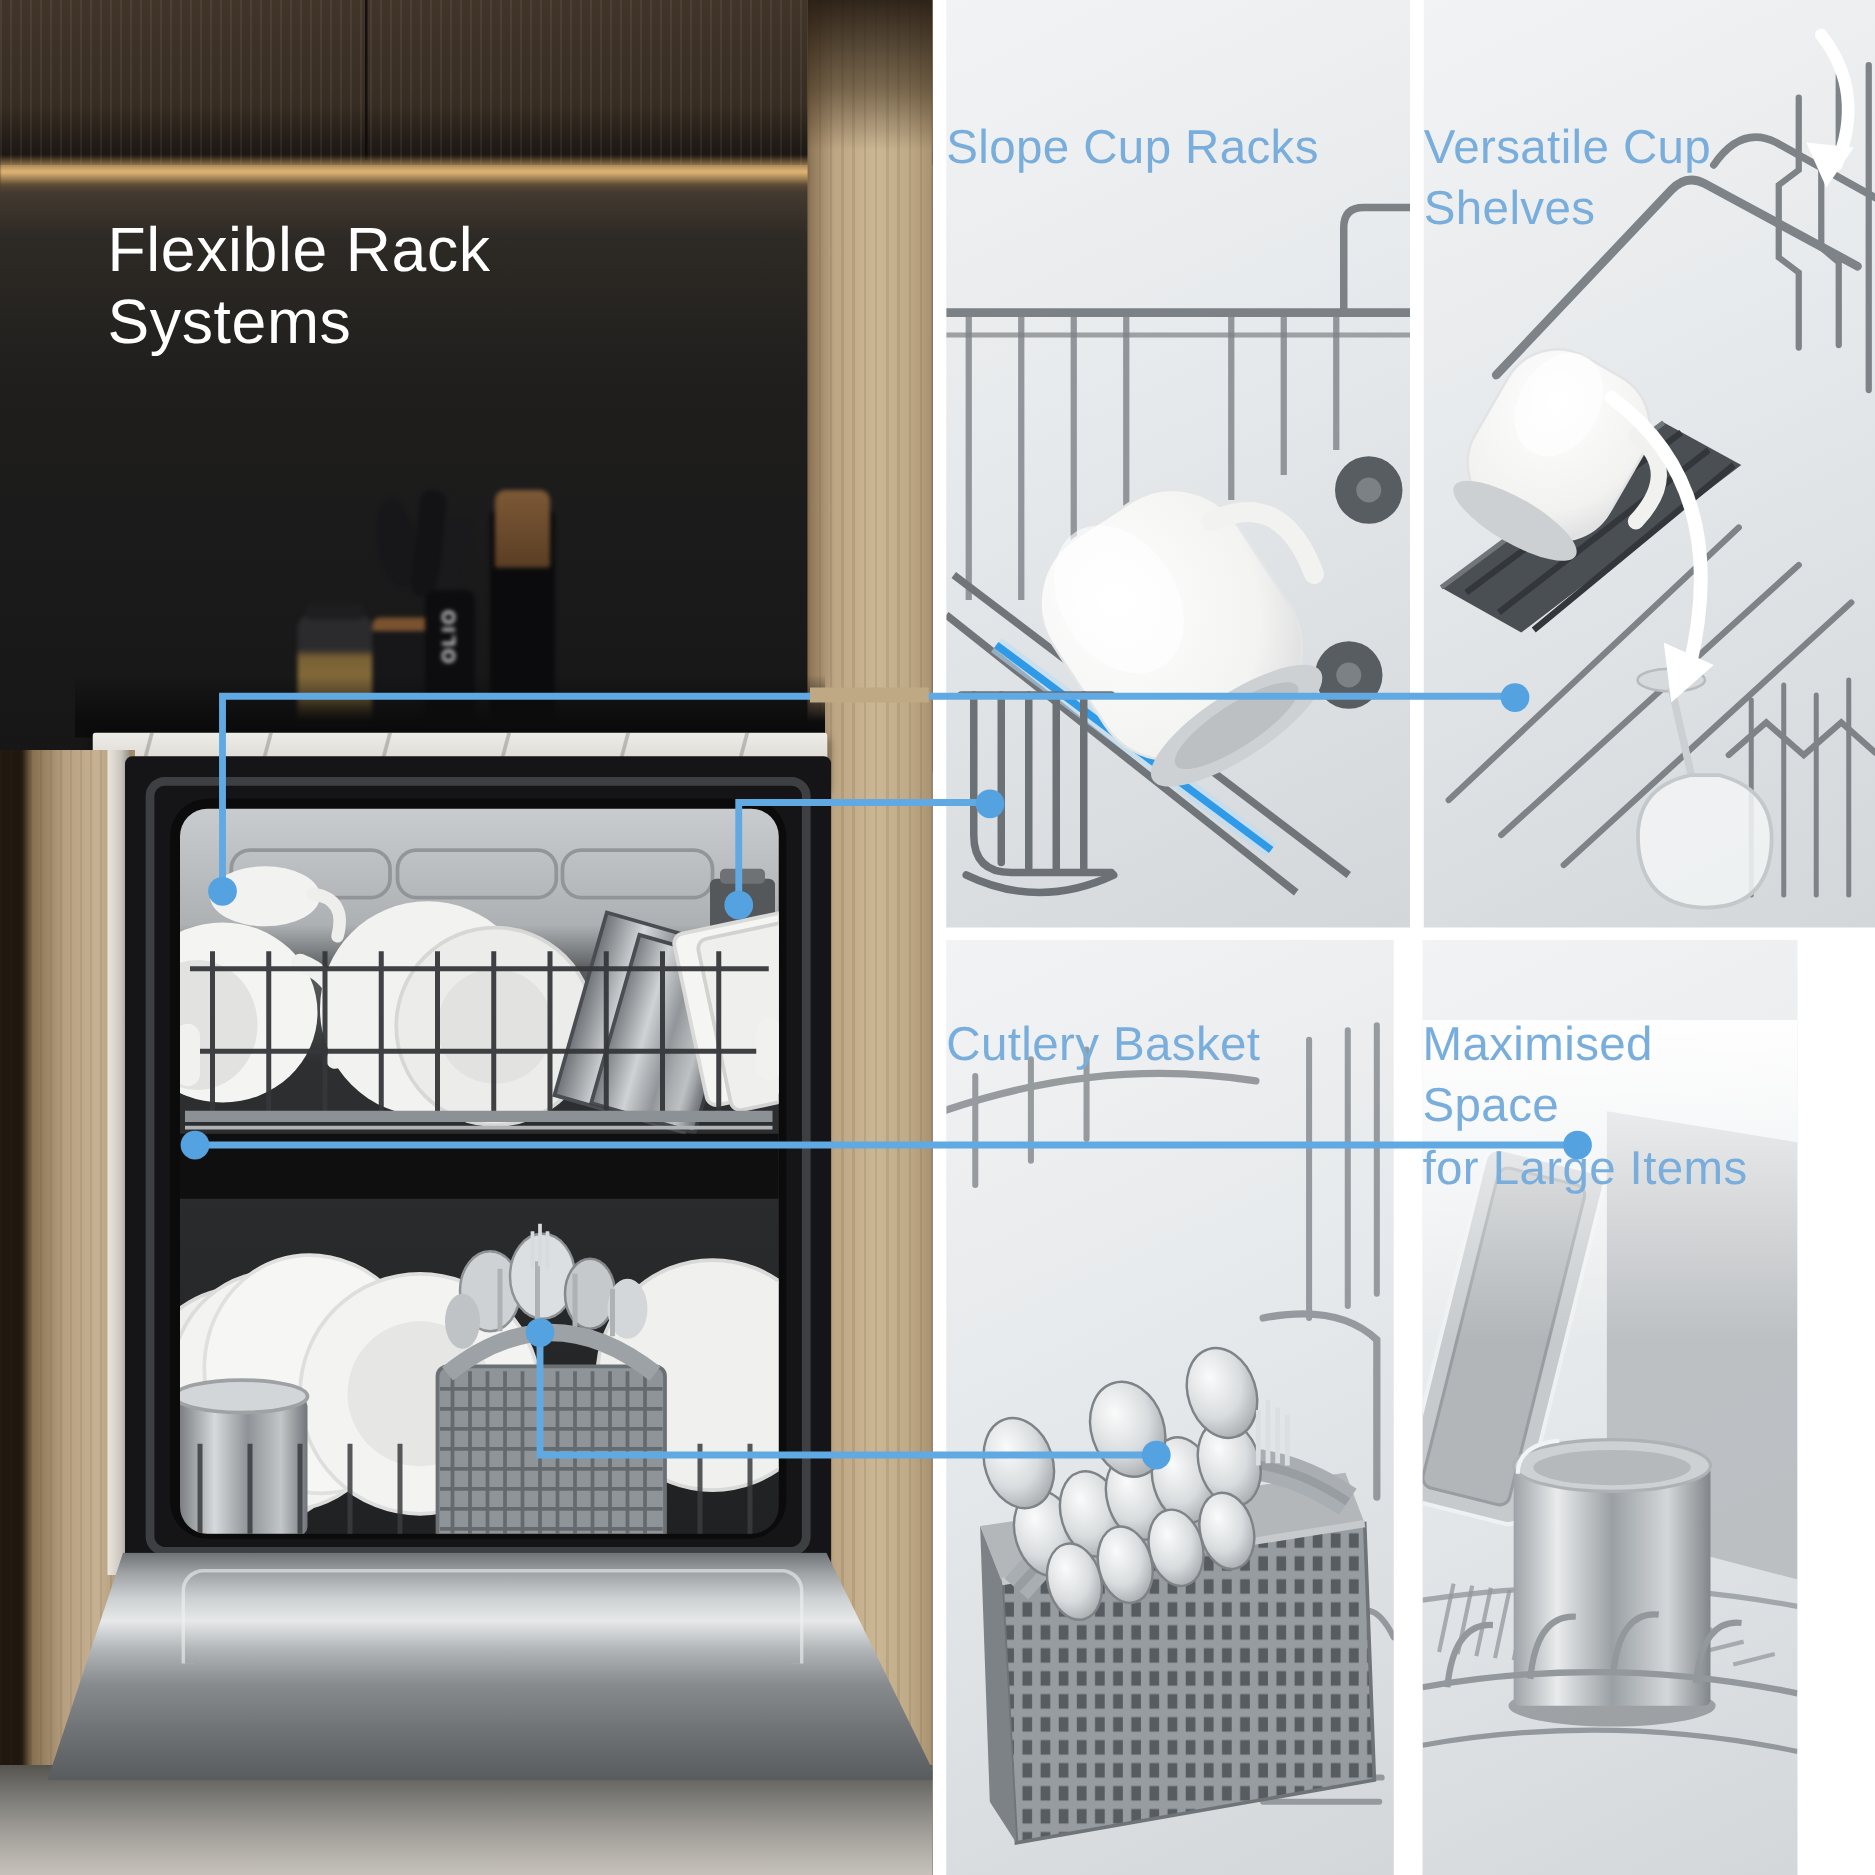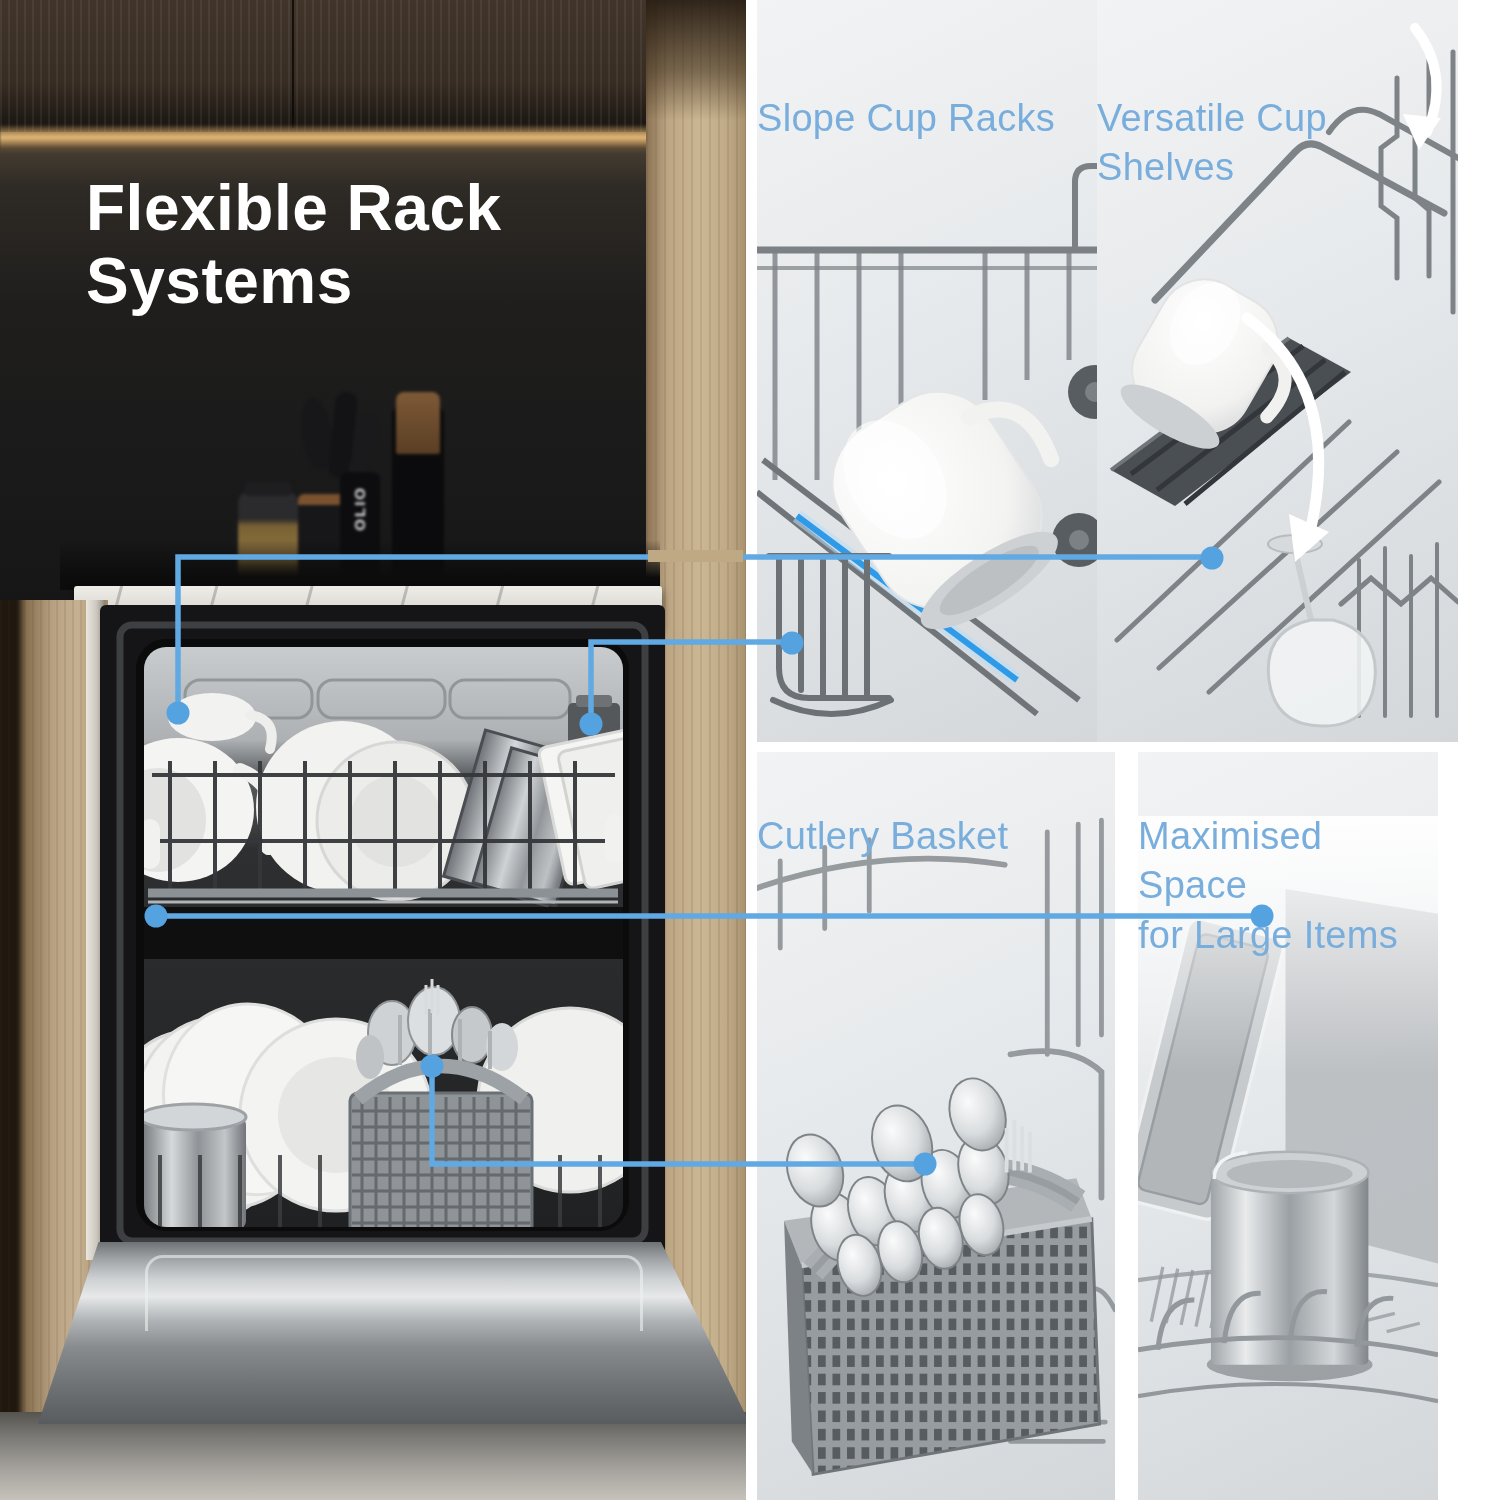--- a/index.html
+++ b/index.html
@@ -52,27 +52,27 @@
   .uten2{left:104px;top:0px;width:22px;height:86px;border-radius:10px;background:#131316;transform:rotate(6deg);}
   .uten3{left:126px;top:22px;width:18px;height:70px;border-radius:8px;background:#1a1a1d;transform:rotate(14deg);}
   .olio{left:112px;top:80px;width:40px;height:114px;border-radius:8px 8px 4px 4px;background:#0d0d10;}
   .olio span{position:absolute;left:11px;top:14px;writing-mode:vertical-rl;transform:rotate(180deg);
         color:#ececec;font-size:15px;font-weight:700;letter-spacing:2px;}
   .bottle{left:164px;top:16px;width:52px;height:178px;border-radius:6px;background:#0b0b0d;}
   .bottle-cap{left:168px;top:0px;width:44px;height:62px;border-radius:8px 8px 2px 2px;
         background:linear-gradient(180deg,#7d5936 0%,#5a3e24 100%);}
   .dw-svg{left:100px;top:595px;width:565px;height:680px;z-index:2;}
 
-  .title{left:86px;top:172px;color:#fff;font-weight:700;font-size:64px;line-height:1.14;
+  .title{left:86px;top:172px;color:#fff;font-weight:400;font-size:50px;line-height:1.14;
          letter-spacing:.5px;z-index:6;}
 
   
   .panel{background:linear-gradient(155deg,#f2f3f5 0%,#e6e9eb 45%,#d3d7da 100%);overflow:hidden;}
   .p1{left:757px;top:0;width:371px;height:742px;}
-  .p2{left:1097px;top:0;width:361px;height:742px;}
+  .p2{left:1139px;top:0;width:361px;height:742px;}
   .p3{left:757px;top:752px;width:358px;height:748px;}
   .p4{left:1138px;top:752px;width:300px;height:748px;}
   .panel svg{position:absolute;left:0;top:0;width:100%;height:100%;}
   .feature-label{position:absolute;left:0;width:100%;text-align:left;color:#79AEDC;
         font-weight:400;font-size:38px;line-height:1.3;letter-spacing:.3px;z-index:5;}
   .p1 .feature-label,.p2 .feature-label{top:94px;}
   .p3 .feature-label,.p4 .feature-label{top:812px; top:60px;}
   .lbl-b{top:60px;}
 
   

